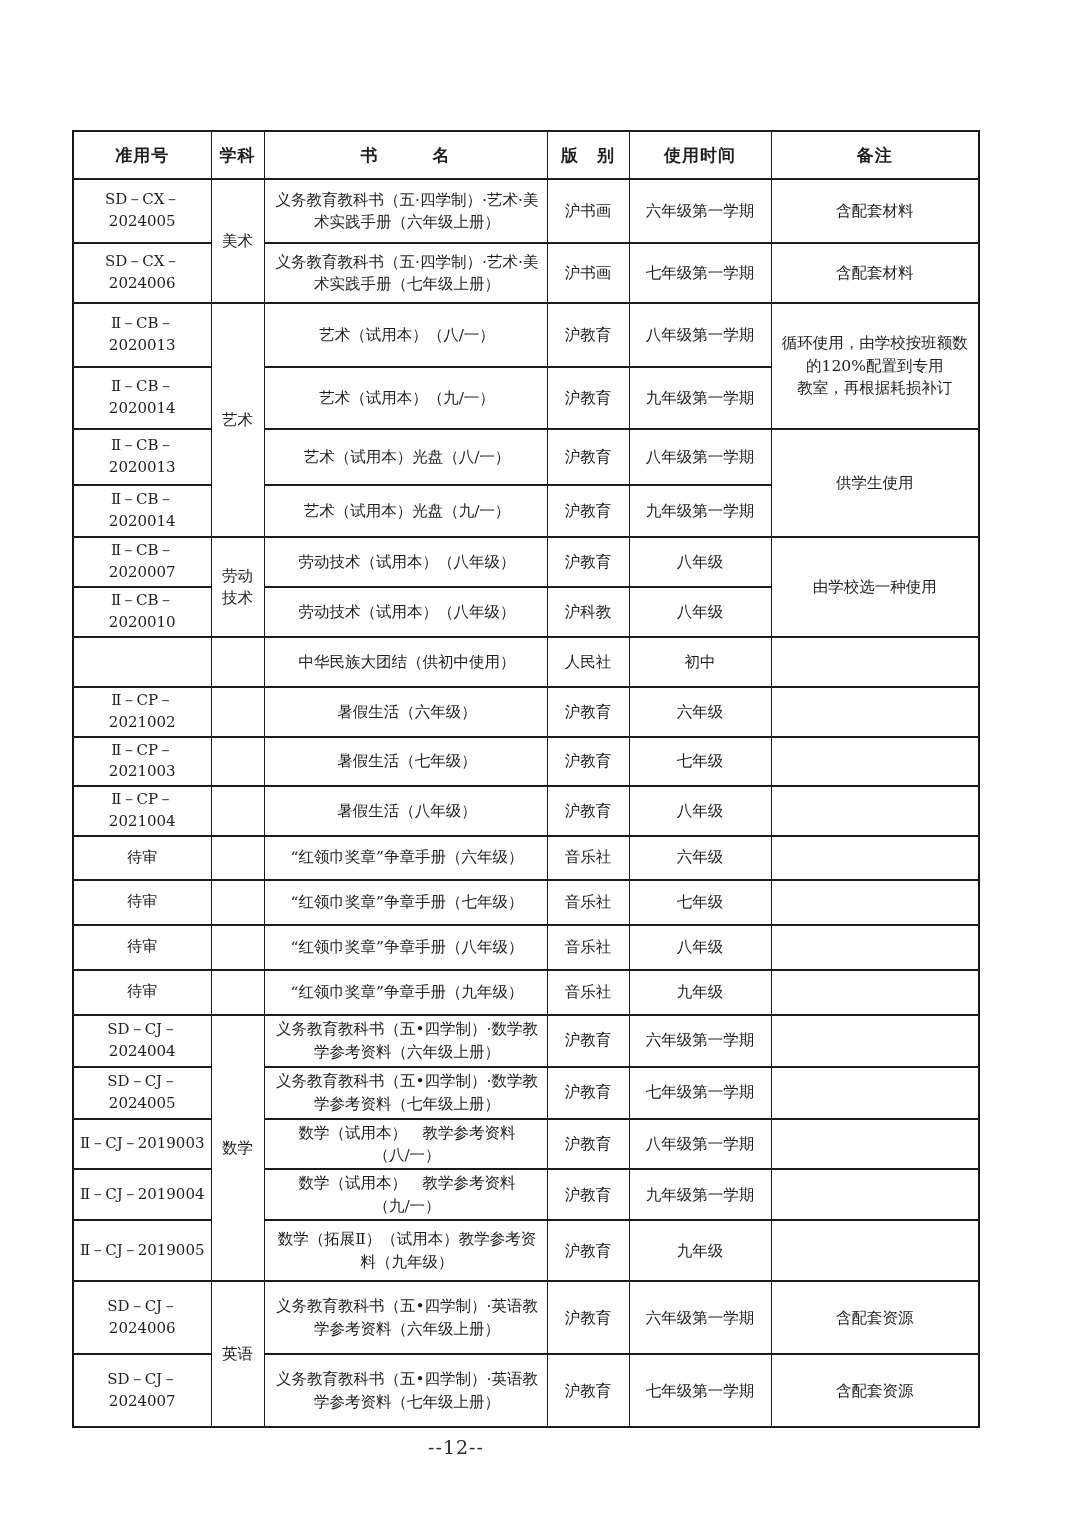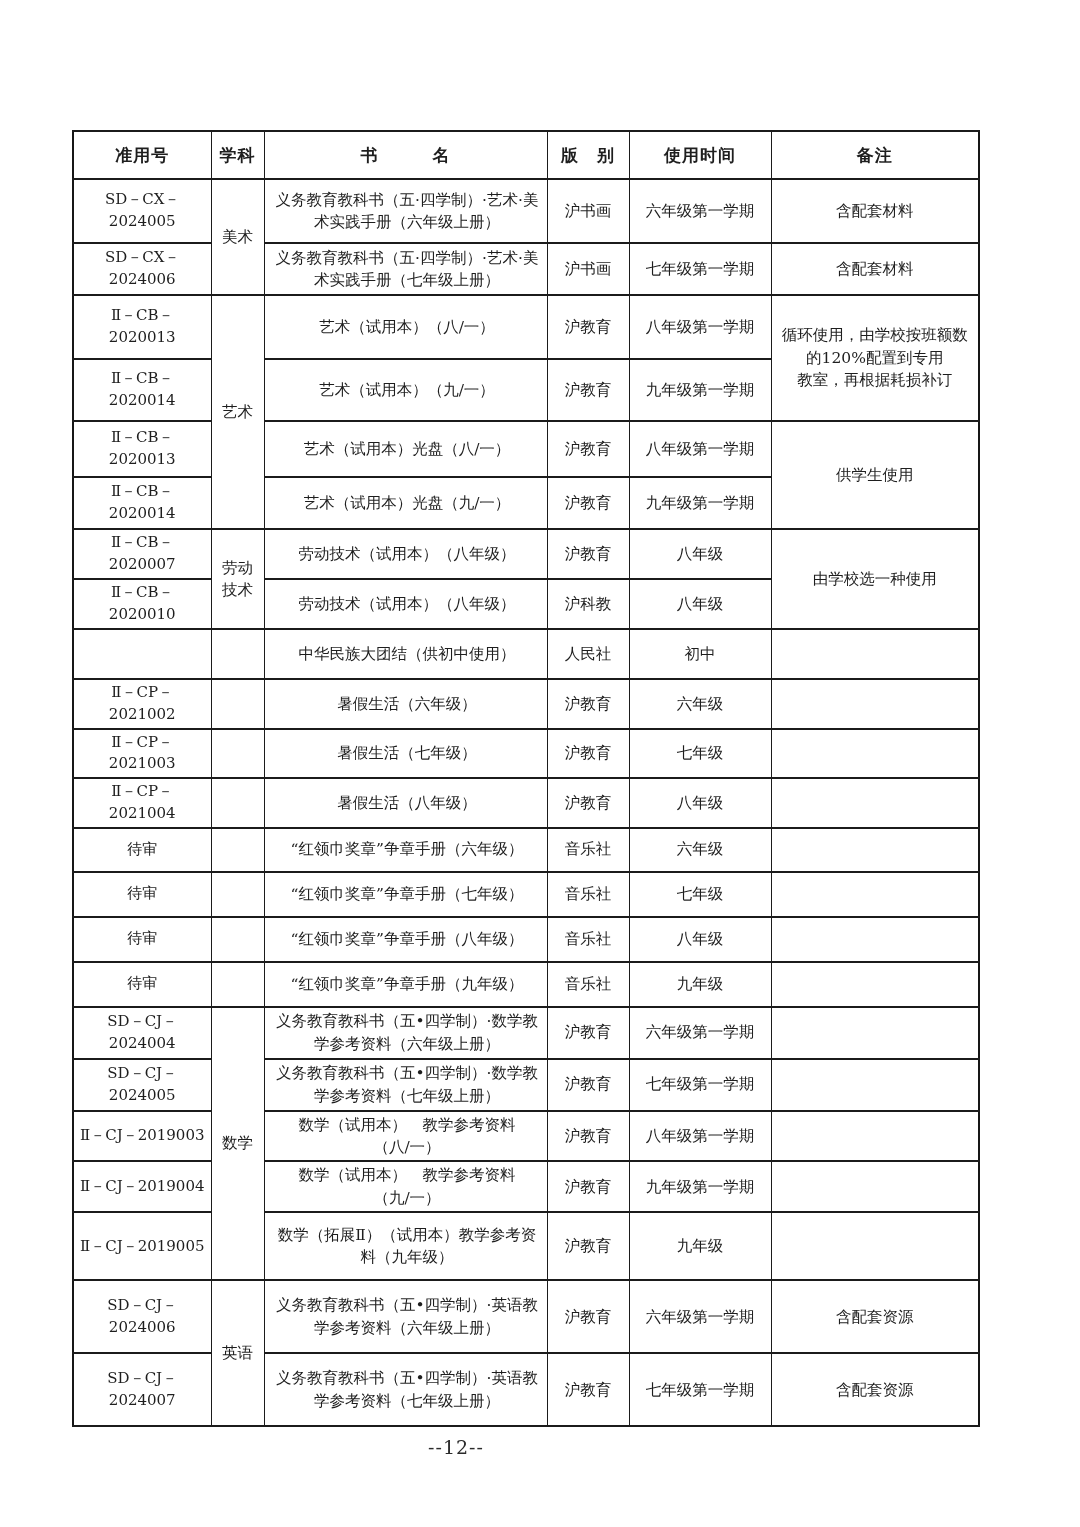--- a/index.html
+++ b/index.html
@@ -23,23 +23,23 @@
     line-height:1.45;
   }
   .doc-table th { font-size:17px; font-weight:bold; letter-spacing:1px; }
   td.code { font-size:15px; }
   td.title {
     text-align:center; padding-left:7px; padding-right:4px;
     white-space:pre-line;
   }
   td.remark { white-space:pre-line; }
   
-  .rh48{height:48px}.rh64{height:64px}.rh68{height:52px}.rh62{height:62px}
+  .rh48{height:48px}.rh64{height:64px}.rh68{height:60px}.rh62{height:62px}
   .rh56{height:56px}.rh52{height:52px}.rh43{height:50px}.rh44{height:44px}
-  .rh45{height:45px}.rh47{height:47px}.rh61{height:68px}.rh60{height:73px}
+  .rh45{height:45px}.rh47{height:47px}.rh61{height:61px}.rh60{height:73px}
   .page-footer {
     position:absolute; top:1436px; left:0; width:912px;
     text-align:center; font-size:19px; color:#2b2b2b; letter-spacing:1px;
   }
 </style>
 </head>
 <body>
 
 <table class="doc-table">
   <colgroup>

